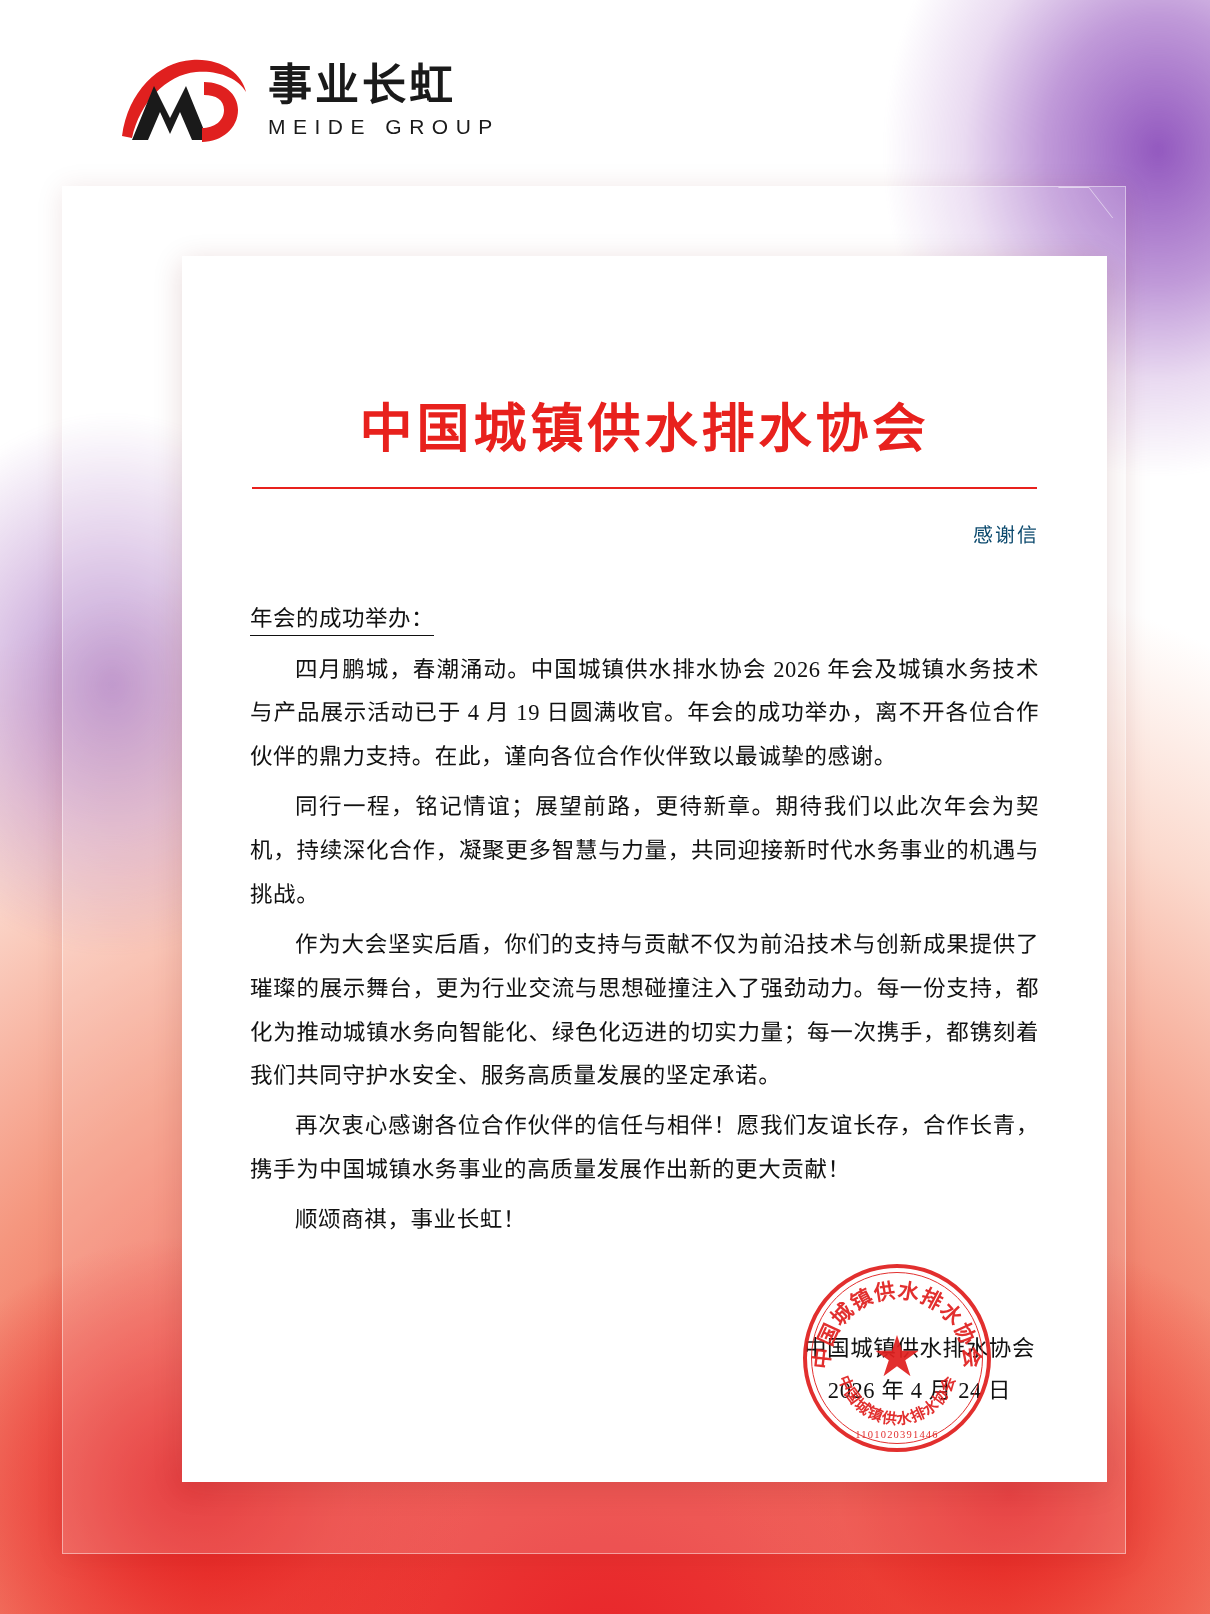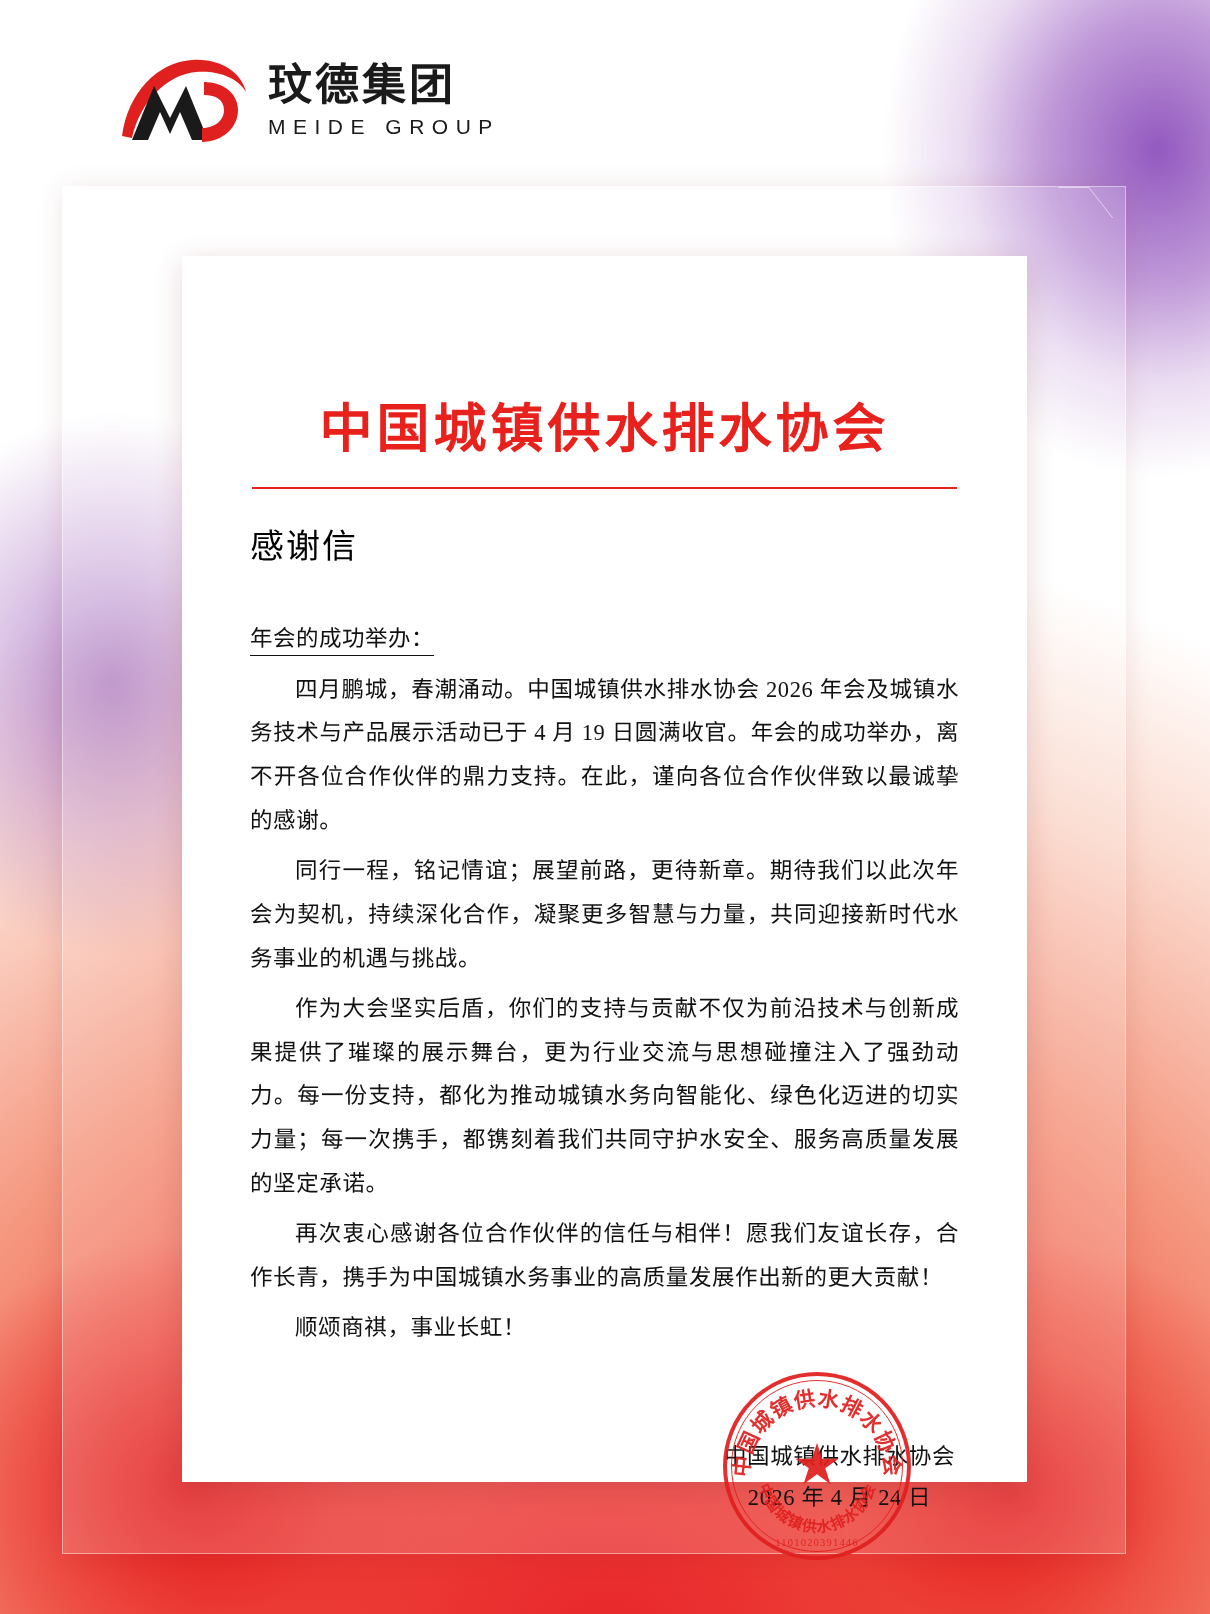--- a/index.html
+++ b/index.html
@@ -141,21 +141,21 @@
     border-right: 1px solid rgba(255,255,255,0.55);
     transform: skewX(38deg);
     transform-origin: top right;
   }
 
   
   .letter {
     position: absolute;
     left: 182px;
     top: 256px;
-    width: 845px;
+    width: 925px;
     height: 1226px;
     background: #ffffff;
     box-shadow: 0 6px 28px rgba(110,20,20,0.16);
     z-index: 5;
     box-sizing: border-box;
     padding: 120px 68px 0 68px;
   }
 
   .letter-title {
     text-align: center;
@@ -166,23 +166,23 @@
     letter-spacing: 4px;
     line-height: 1.18;
     margin: 22px 0 0 0;
   }
   .title-rule {
     height: 2px;
     background: #e8211d;
     margin: 26px 2px 0 2px;
   }
   .letter-subtitle {
-    text-align: left;
-    font-size: 34px;
-    color: #000000;
+    text-align: right;
+    font-size: 20px;
+    color: #0c4a6e;
     letter-spacing: 2px;
     margin-top: 30px;
     font-family: "Liberation Serif", "DejaVu Serif", serif;
   }
 
   .salutation {
     margin-top: 52px;
     font-size: 22.5px;
     color: #111;
     letter-spacing: 0.5px;
@@ -296,21 +296,21 @@
 
 <div class="logo-block">
   <div class="logo-mark">
     <svg width="132" height="96" viewBox="0 0 132 96" xmlns="http://www.w3.org/2000/svg">
       <path d="M4 84 C10 40 40 10 74 8 C104 6 124 22 128 40 C120 26 100 18 78 20 C48 23 22 50 14 86 Z" fill="#e0201f"></path>
       <path d="M14 88 L36 34 L52 66 L68 34 L90 88 L74 88 L62 60 L52 82 L42 60 L30 88 Z" fill="#1a1a1a"></path>
       <path d="M86 30 C106 30 120 42 120 58 C120 76 104 90 84 90 L84 76 C96 76 106 69 106 58 C106 48 98 43 86 43 Z" fill="#e0201f"></path>
     </svg>
   </div>
   <div class="logo-text">
-    <span class="logo-cn">玟德集团</span>
+    <span class="logo-cn">事业长虹</span>
     <span class="logo-en">MEIDE GROUP</span>
   </div>
 </div>
 
 <div class="sheet-outer"></div>
 
 <div class="letter">
 
   <div class="letter-title">中国城镇供水排水协会</div>
   <div class="title-rule"></div>

